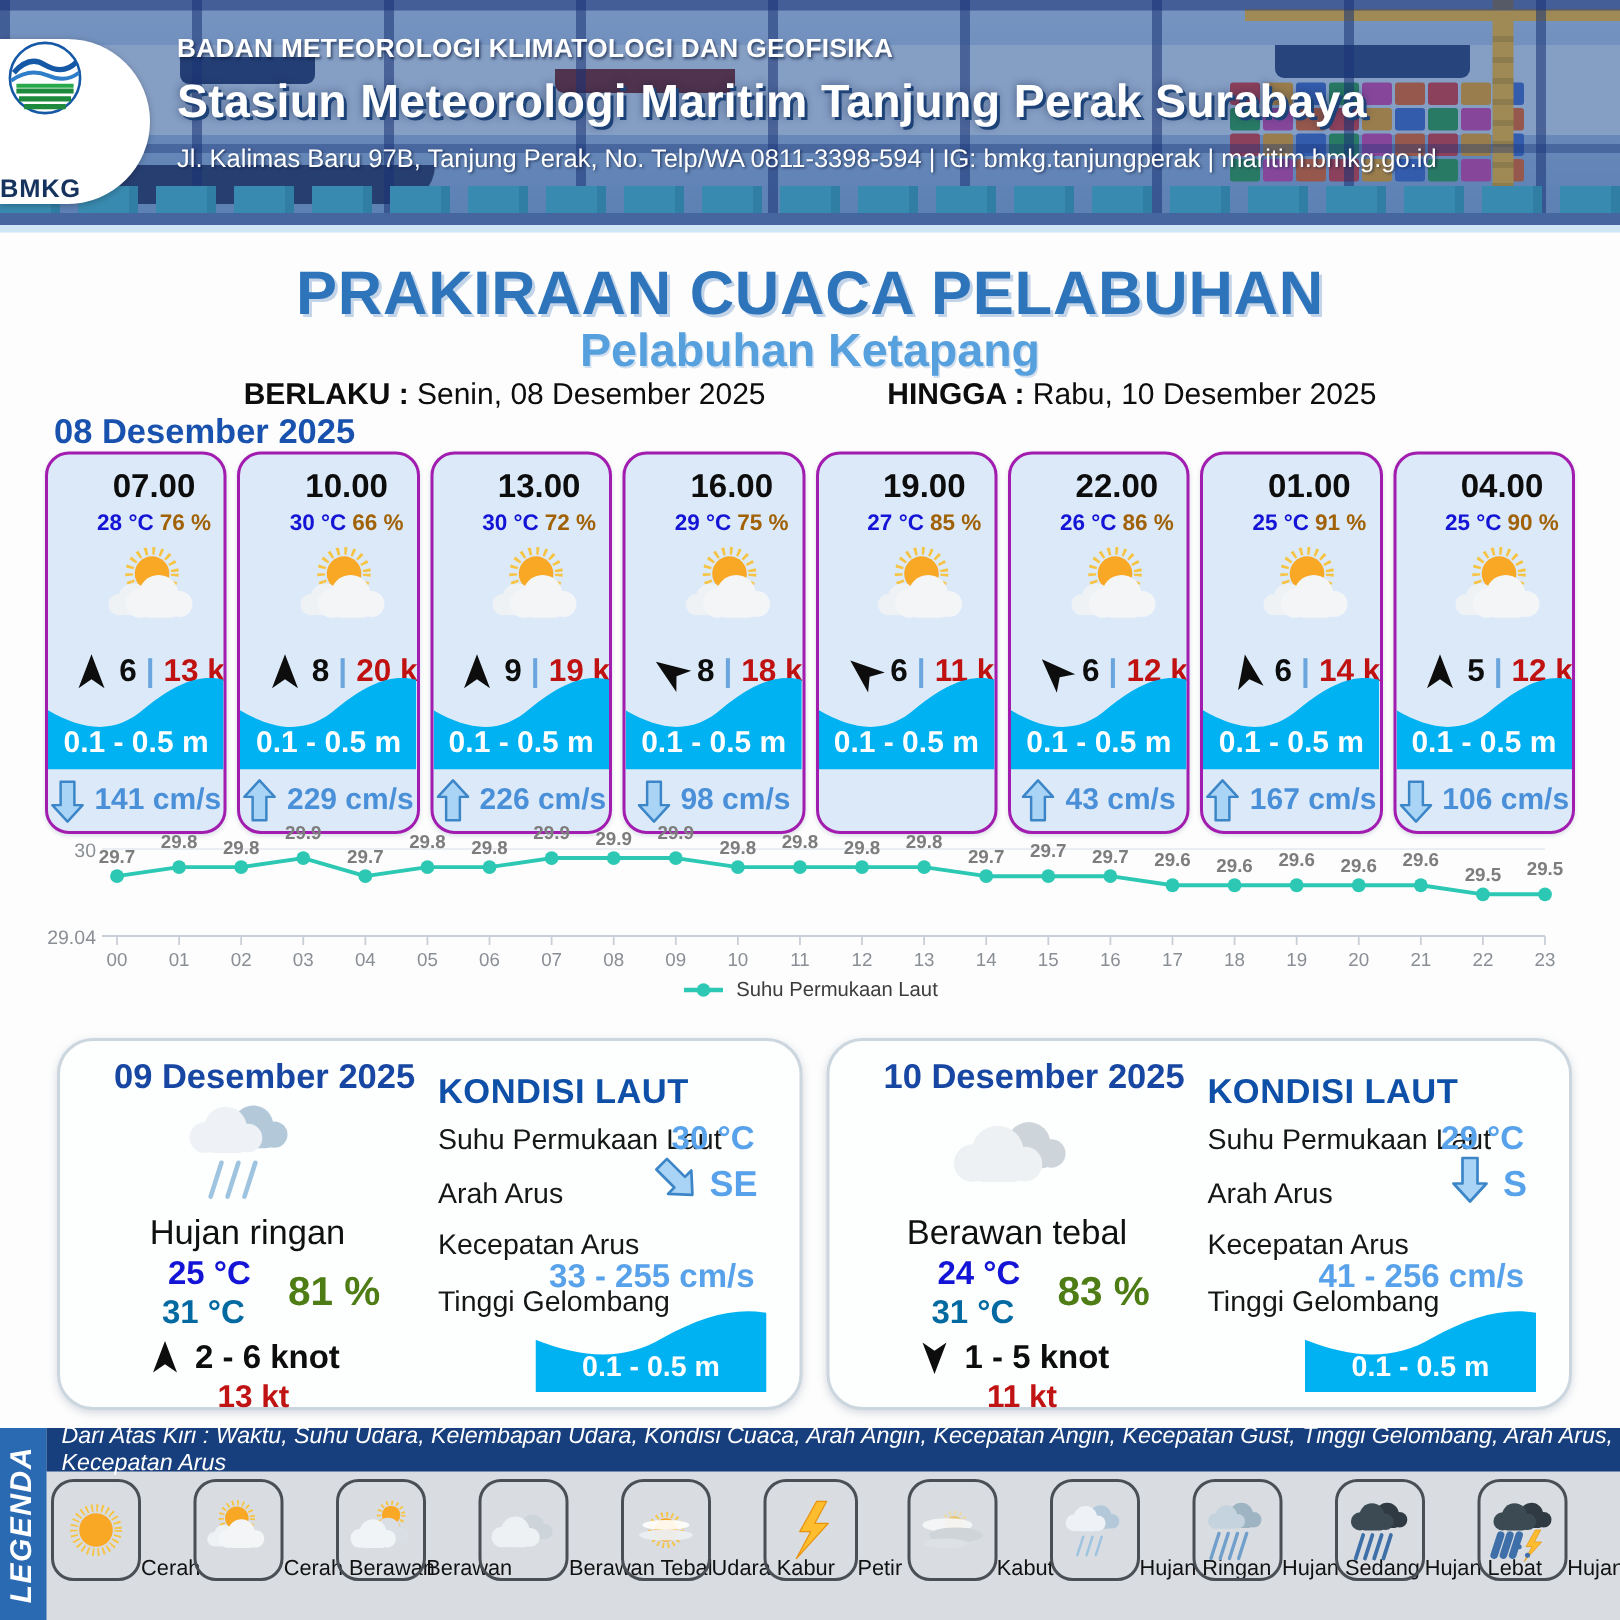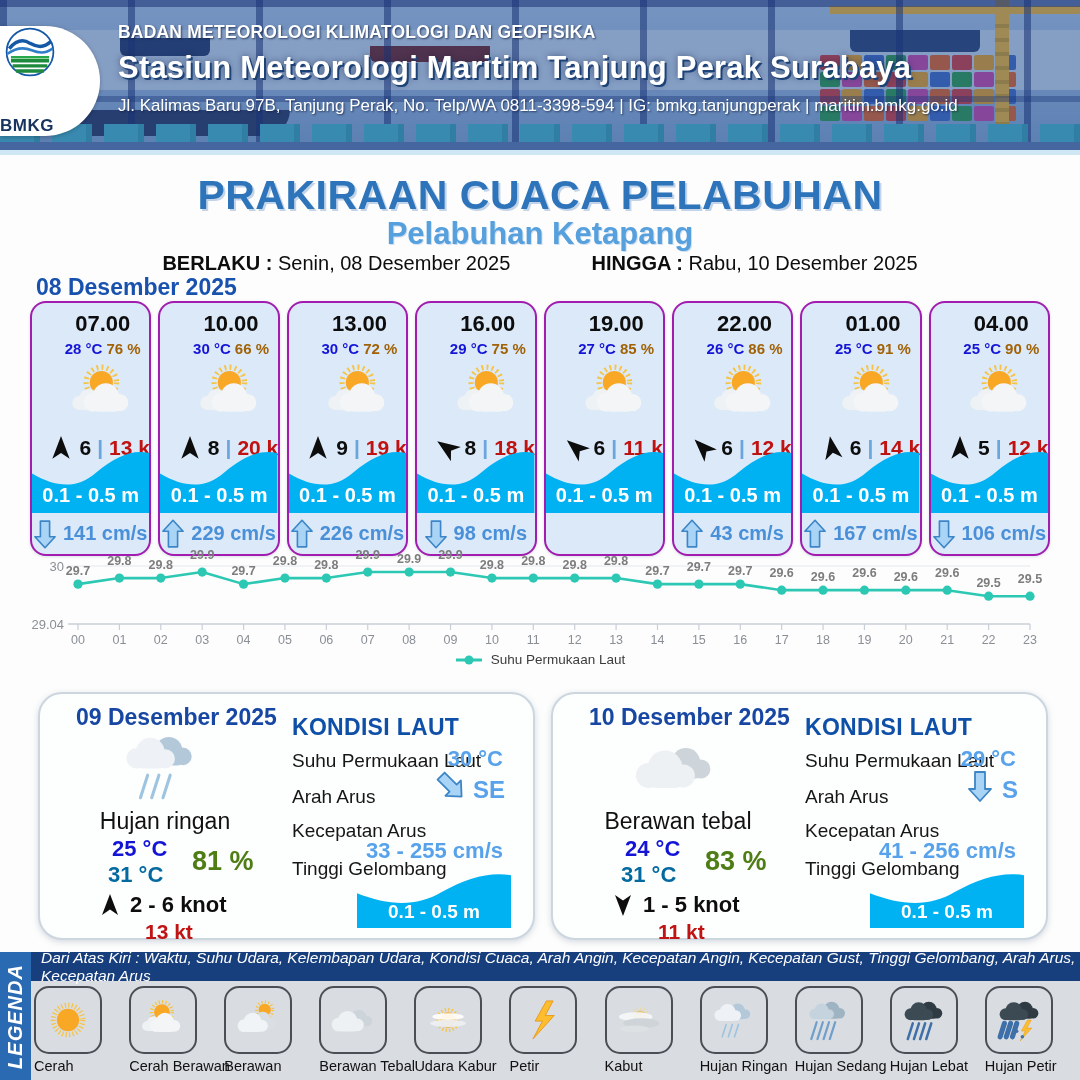--- a/index.html
+++ b/index.html
@@ -74,21 +74,21 @@
   .d-wavebox{position:absolute;right:22px;bottom:10px;width:154px;height:60px;}
   .d-wavebox svg{position:absolute;inset:0;width:100%;height:100%;}
   .d-wavetext{position:absolute;left:0;right:0;bottom:5px;text-align:center;font-size:19px;font-weight:bold;color:#fff;}
 
   
   .legend-sec{position:absolute;left:0;top:952px;width:1080px;height:128px;background:#d9dde2;}
   .legend-bar{position:absolute;left:0;top:0;width:31px;height:128px;background:#2a6ab3;display:flex;align-items:center;justify-content:center;}
   .legend-bar span{transform:rotate(-90deg);white-space:nowrap;color:#fff;font-size:20px;font-weight:bold;font-style:italic;letter-spacing:1px;}
   .legend-note{position:absolute;left:31px;top:0;width:1049px;height:29px;background:#173e7d;color:#fff;font-size:15.5px;font-style:italic;display:flex;align-items:center;padding-left:10px;box-sizing:border-box;}
   .legend-items{position:absolute;left:31px;top:29px;width:1049px;height:99px;display:flex;justify-content:space-evenly;align-items:flex-start;padding-top:5px;box-sizing:border-box;}
-  .legend-item{display:flex;flex-direction:column;align-items:flex-start;width:92px;}
+  .legend-item{display:flex;flex-direction:row;align-items:flex-end;width:92px;}
   .legend-box{width:64px;height:64px;border:2px solid #4a4f55;border-radius:15px;display:flex;align-items:center;justify-content:center;}
   .legend-label{margin-top:4px;font-size:14.5px;color:#111;text-align:center;white-space:nowrap;}
 </style>
 </head>
 <body>
 
 <div class="banner">
   <div class="sea-band"></div>
   <div class="ship" style="left:120px;top:38px;width:90px;height:18px;"></div>
   <div class="ship" style="left:370px;top:46px;width:120px;height:16px;background:#6c2f2f;"></div>

